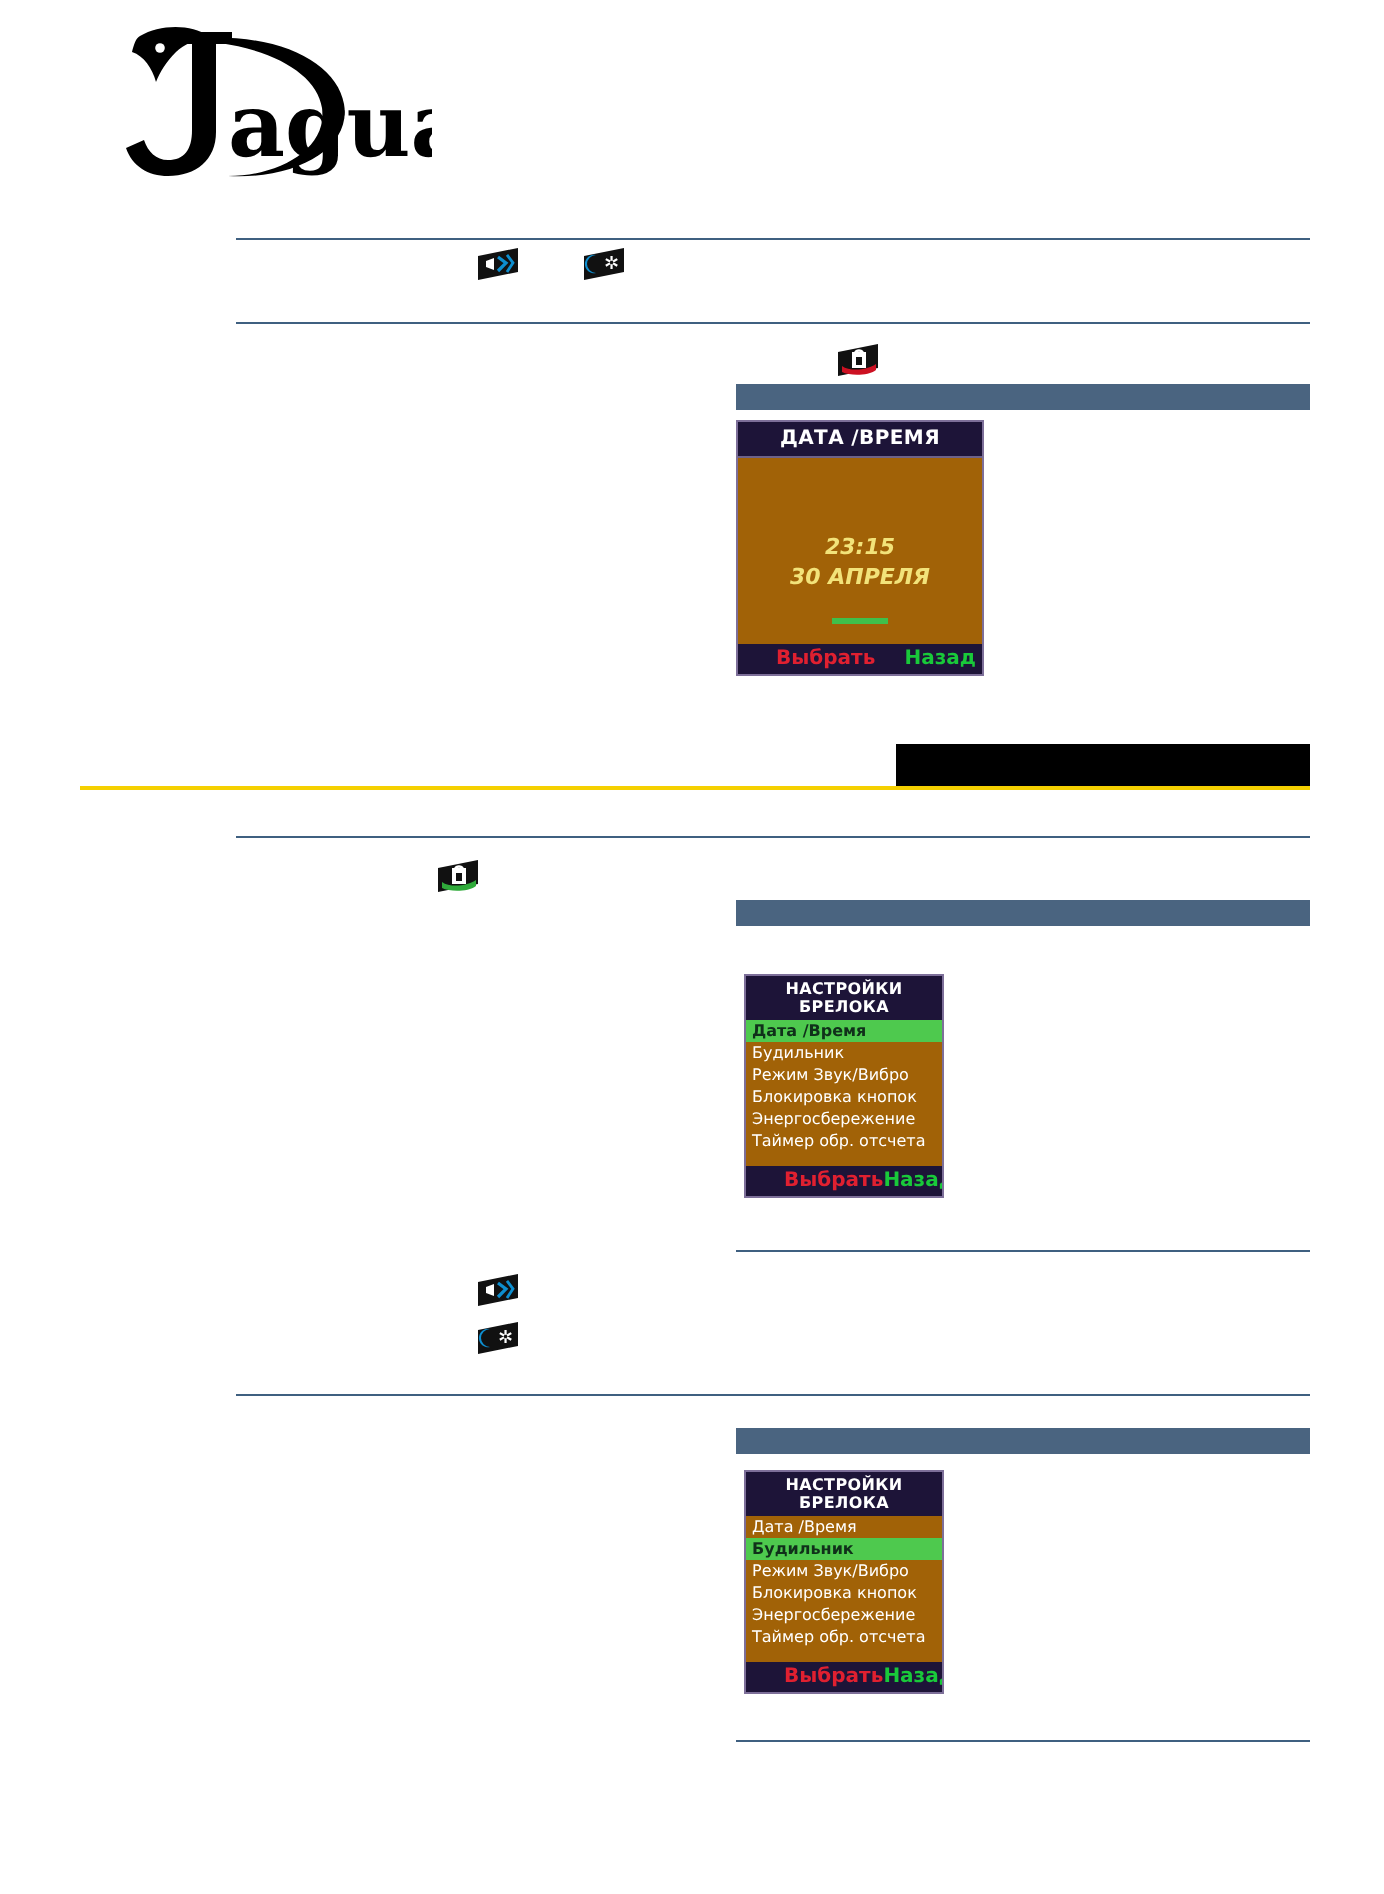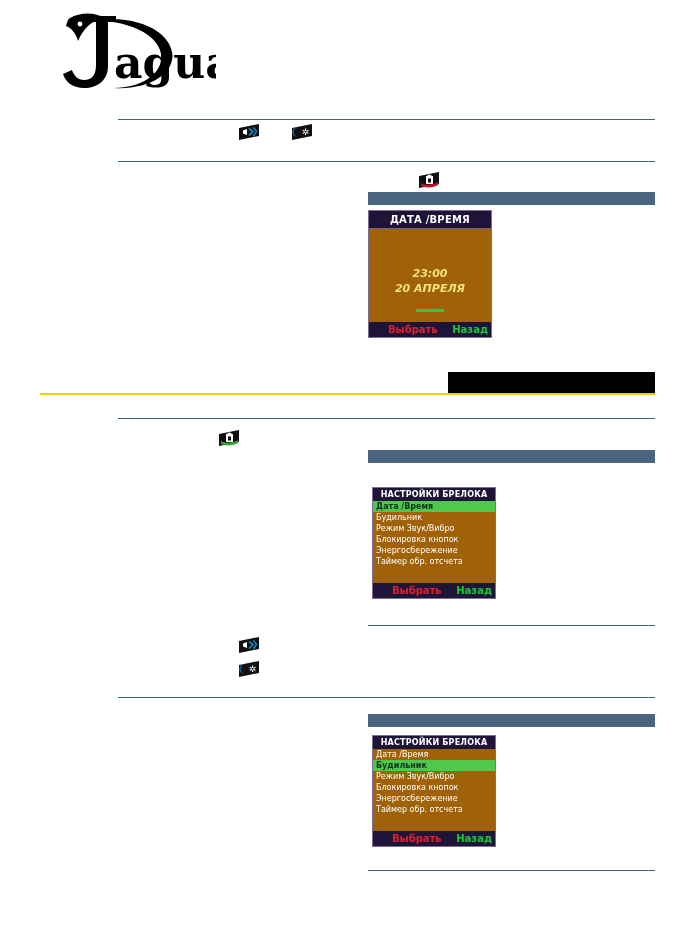--- a/index.html
+++ b/index.html
@@ -133,21 +133,21 @@
     margin-left: 16px;
   }
   .softkey-right {
     color: #19c93a;
     font-weight: bold;
     font-size: 10px;
   }
 
   
   .lcd-menu {
-    width: 124px;
+    width: 100px;
     height: 112px;
   }
   .lcd-menu .lcd-title {
     font-size: 8px;
     padding: 2px 0 2px 0;
   }
   .menu-list {
     padding: 0;
     margin: 0;
     list-style: none;
@@ -219,22 +219,22 @@
       <path d="M9.5 4.5 A2.2 2.2 0 0 1 13.5 4.5" stroke="#ffffff" stroke-width="1.2" fill="none"></path>
     </svg>
   </div>
 
   <div class="blue-bar" style="left:368px; top:192px; width:287px; height:13px;"></div>
 
   <div class="lcd" id="lcd-datetime">
     <div class="lcd-title">ДАТА /ВРЕМЯ</div>
     <div class="lcd-divider"></div>
     <div class="body">
-      <div class="dt-time">23:00</div>
-      <div class="dt-date">20 АПРЕЛЯ</div>
+      <div class="dt-time">23:15</div>
+      <div class="dt-date">30 АПРЕЛЯ</div>
       <div class="dt-dash"></div>
     </div>
     <div class="lcd-softkeys">
       <span class="softkey-left">Выбрать</span>
       <span class="softkey-right">Назад</span>
     </div>
   </div>
 
   <div class="black-bar" style="left:448px; top:372px; width:207px; height:21px;"></div>
   <div class="rule-yellow" style="left:40px; top:393px; width:615px;"></div>

